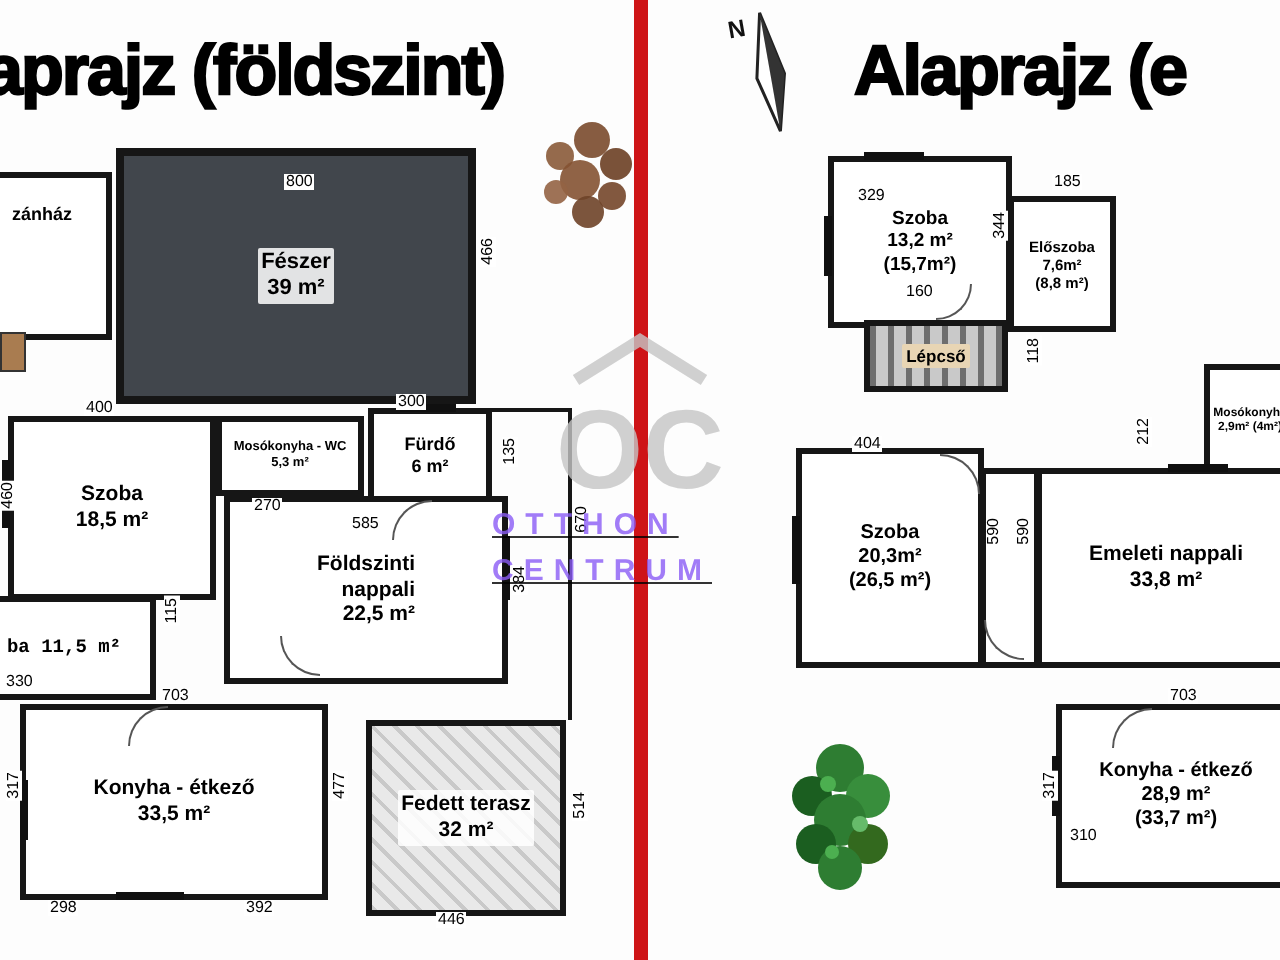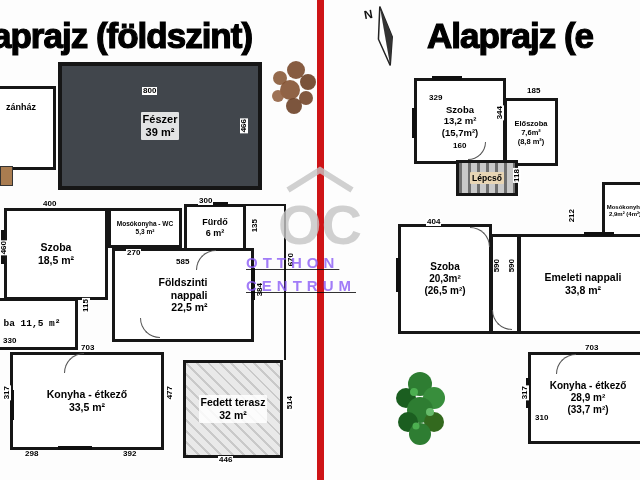--- a/index.html
+++ b/index.html
@@ -8,21 +8,21 @@
   .canvas{position:relative;width:640px;height:480px;background:#fdfdfd;overflow:hidden;}
   .title{position:absolute;font-size:35px;font-weight:bold;color:#000;
     -webkit-text-stroke:1.2px #000;letter-spacing:-1px;white-space:nowrap;z-index:4;}
   .divider{position:absolute;top:0;left:317px;width:7px;height:480px;background:#ce1417;z-index:6;}
   .room{position:absolute;border:3px solid #161616;display:flex;align-items:center;
     justify-content:center;text-align:center;background:#fff;z-index:2;}
   .lbl{font-weight:bold;color:#000;white-space:pre-line;line-height:1.2;
     background:rgba(255,255,255,.85);padding:1px 2px;border-radius:1px;}
   .lbl-tan{background:#e8d5b4;}
   .dim{position:absolute;font-size:8px;line-height:1;color:#000;background:#fff;
-    padding:0 1px;z-index:3;white-space:nowrap;font-weight:bold;}
+    padding:0 1px;z-index:3;white-space:nowrap;font-weight:normal;}
   .dimv{writing-mode:vertical-rl;transform:rotate(180deg);padding:1px 0;}
   .win{position:absolute;background:#101010;z-index:3;}
   .wline{position:absolute;background:#161616;z-index:2;}
   .arc{position:absolute;z-index:2;}
   .shed{background:#41464c;border-width:4px;}
   .hatch{background:repeating-linear-gradient(45deg,#c9c9c9 0 2px,#e9e9e9 2px 8px);}
   .stairs{background:repeating-linear-gradient(90deg,#6e6e6e 0 3px,#c9c9c9 3px 9px);}
   .wm{position:absolute;left:246px;top:164px;width:148px;z-index:8;text-align:left;opacity:.8;text-decoration:underline;}
   .wm-line{font-size:15px;font-weight:bold;letter-spacing:5px;color:#8b5cf6;line-height:1.5;}
 </style>
@@ -30,21 +30,21 @@
 <body>
 
 <div class="canvas">
 
   <div>
     <h1 class="title" style="left:-8px;top:16px;">aprajz (földszint)</h1>
 
     <div class="room" style="left:-14px;top:86px;width:70px;height:84px;align-items:flex-start;padding-top:12px;">
       <span class="lbl" style="font-size:9px;text-align:right;">zánház</span>
     </div>
-    <div class="room shed" style="left:58px;top:62px;width:204px;height:128px;">
+    <div class="room shed" style="left:58px;top:74px;width:180px;height:128px;">
       <span class="lbl" style="font-size:11px;">Fészer
 39 m²</span>
     </div>
     <div class="room" style="left:4px;top:208px;width:104px;height:92px;">
       <span class="lbl" style="font-size:10.5px;">Szoba
 18,5 m²</span>
     </div>
     <div class="room" style="left:108px;top:208px;width:74px;height:40px;">
       <span class="lbl" style="font-size:6.5px;">Mosókonyha - WC
 5,3 m²</span>
@@ -129,21 +129,21 @@
     <div class="room" style="left:414px;top:78px;width:92px;height:86px;">
       <span class="lbl" style="font-size:9.5px;">Szoba
 13,2 m²
 (15,7m²)</span>
     </div>
     <div class="room" style="left:504px;top:98px;width:54px;height:68px;">
       <span class="lbl" style="font-size:7.5px;">Előszoba
 7,6m²
 (8,8 m²)</span>
     </div>
-    <div class="room stairs" style="left:456px;top:160px;width:62px;height:36px;">
+    <div class="room stairs" style="left:432px;top:160px;width:72px;height:36px;">
       <span class="lbl lbl-tan" style="font-size:8.5px;">Lépcső</span>
     </div>
     <div class="room" style="left:398px;top:224px;width:94px;height:110px;">
       <span class="lbl" style="font-size:10px;">Szoba
 20,3m²
 (26,5 m²)</span>
     </div>
     <div class="room" style="left:490px;top:234px;width:30px;height:100px;"></div>
     <div class="room" style="left:602px;top:182px;width:46px;height:58px;">
       <span class="lbl" style="font-size:6px;">Mosókonyha

